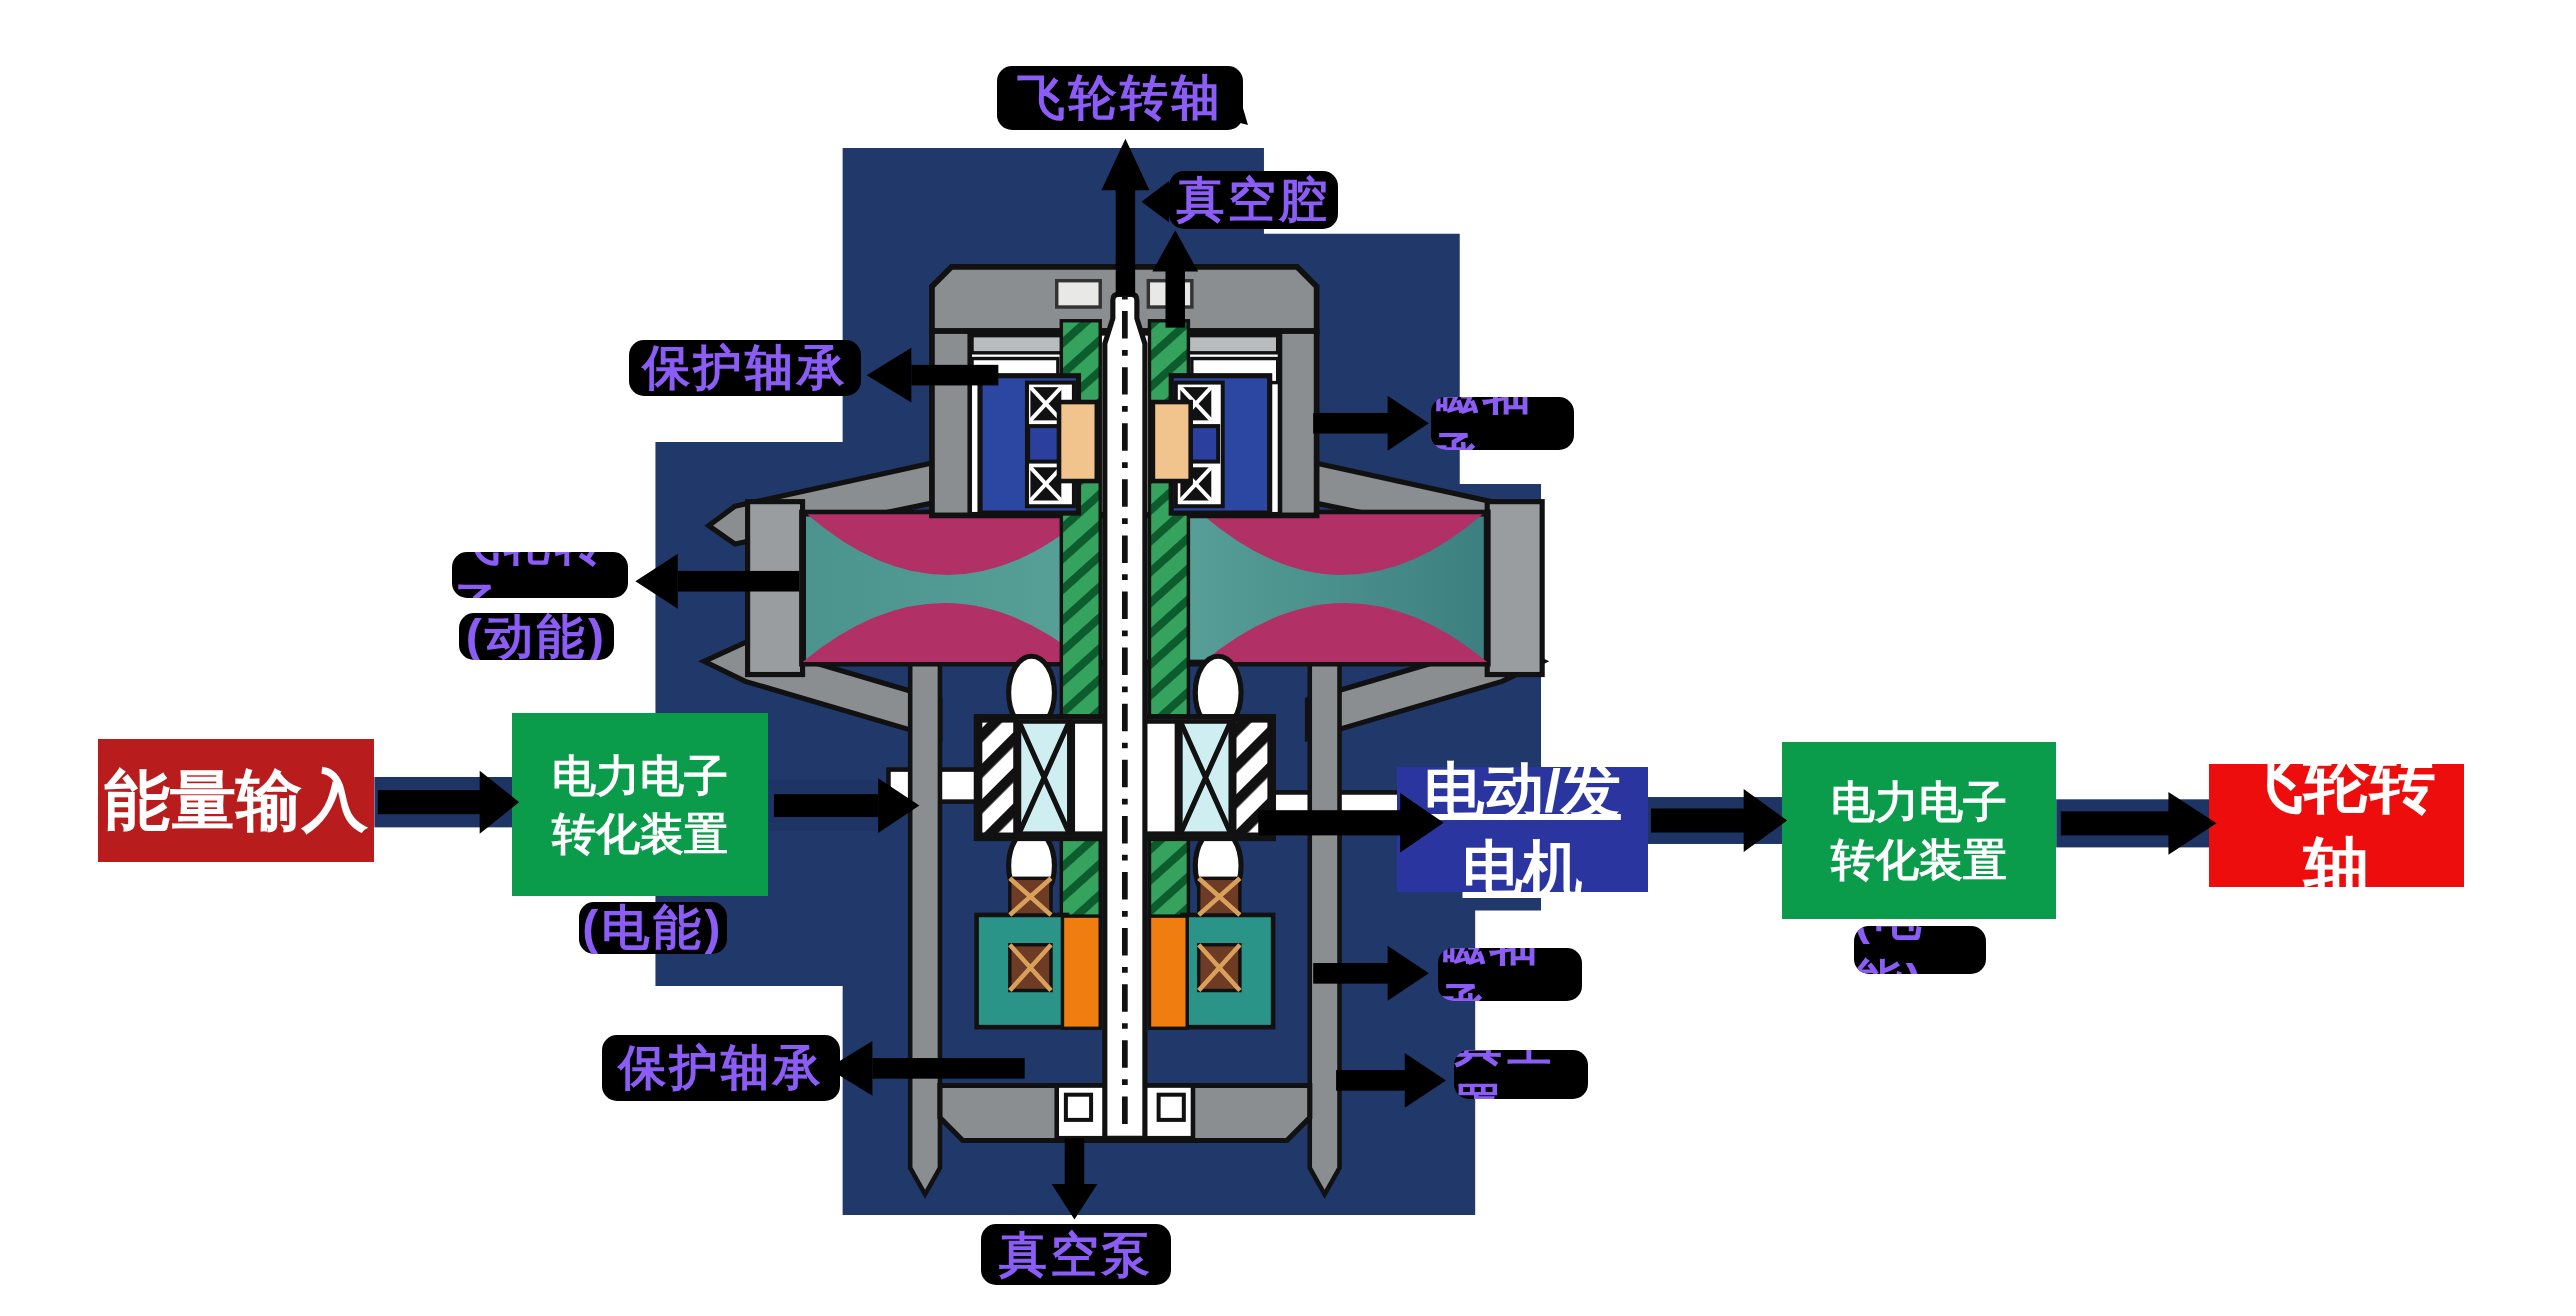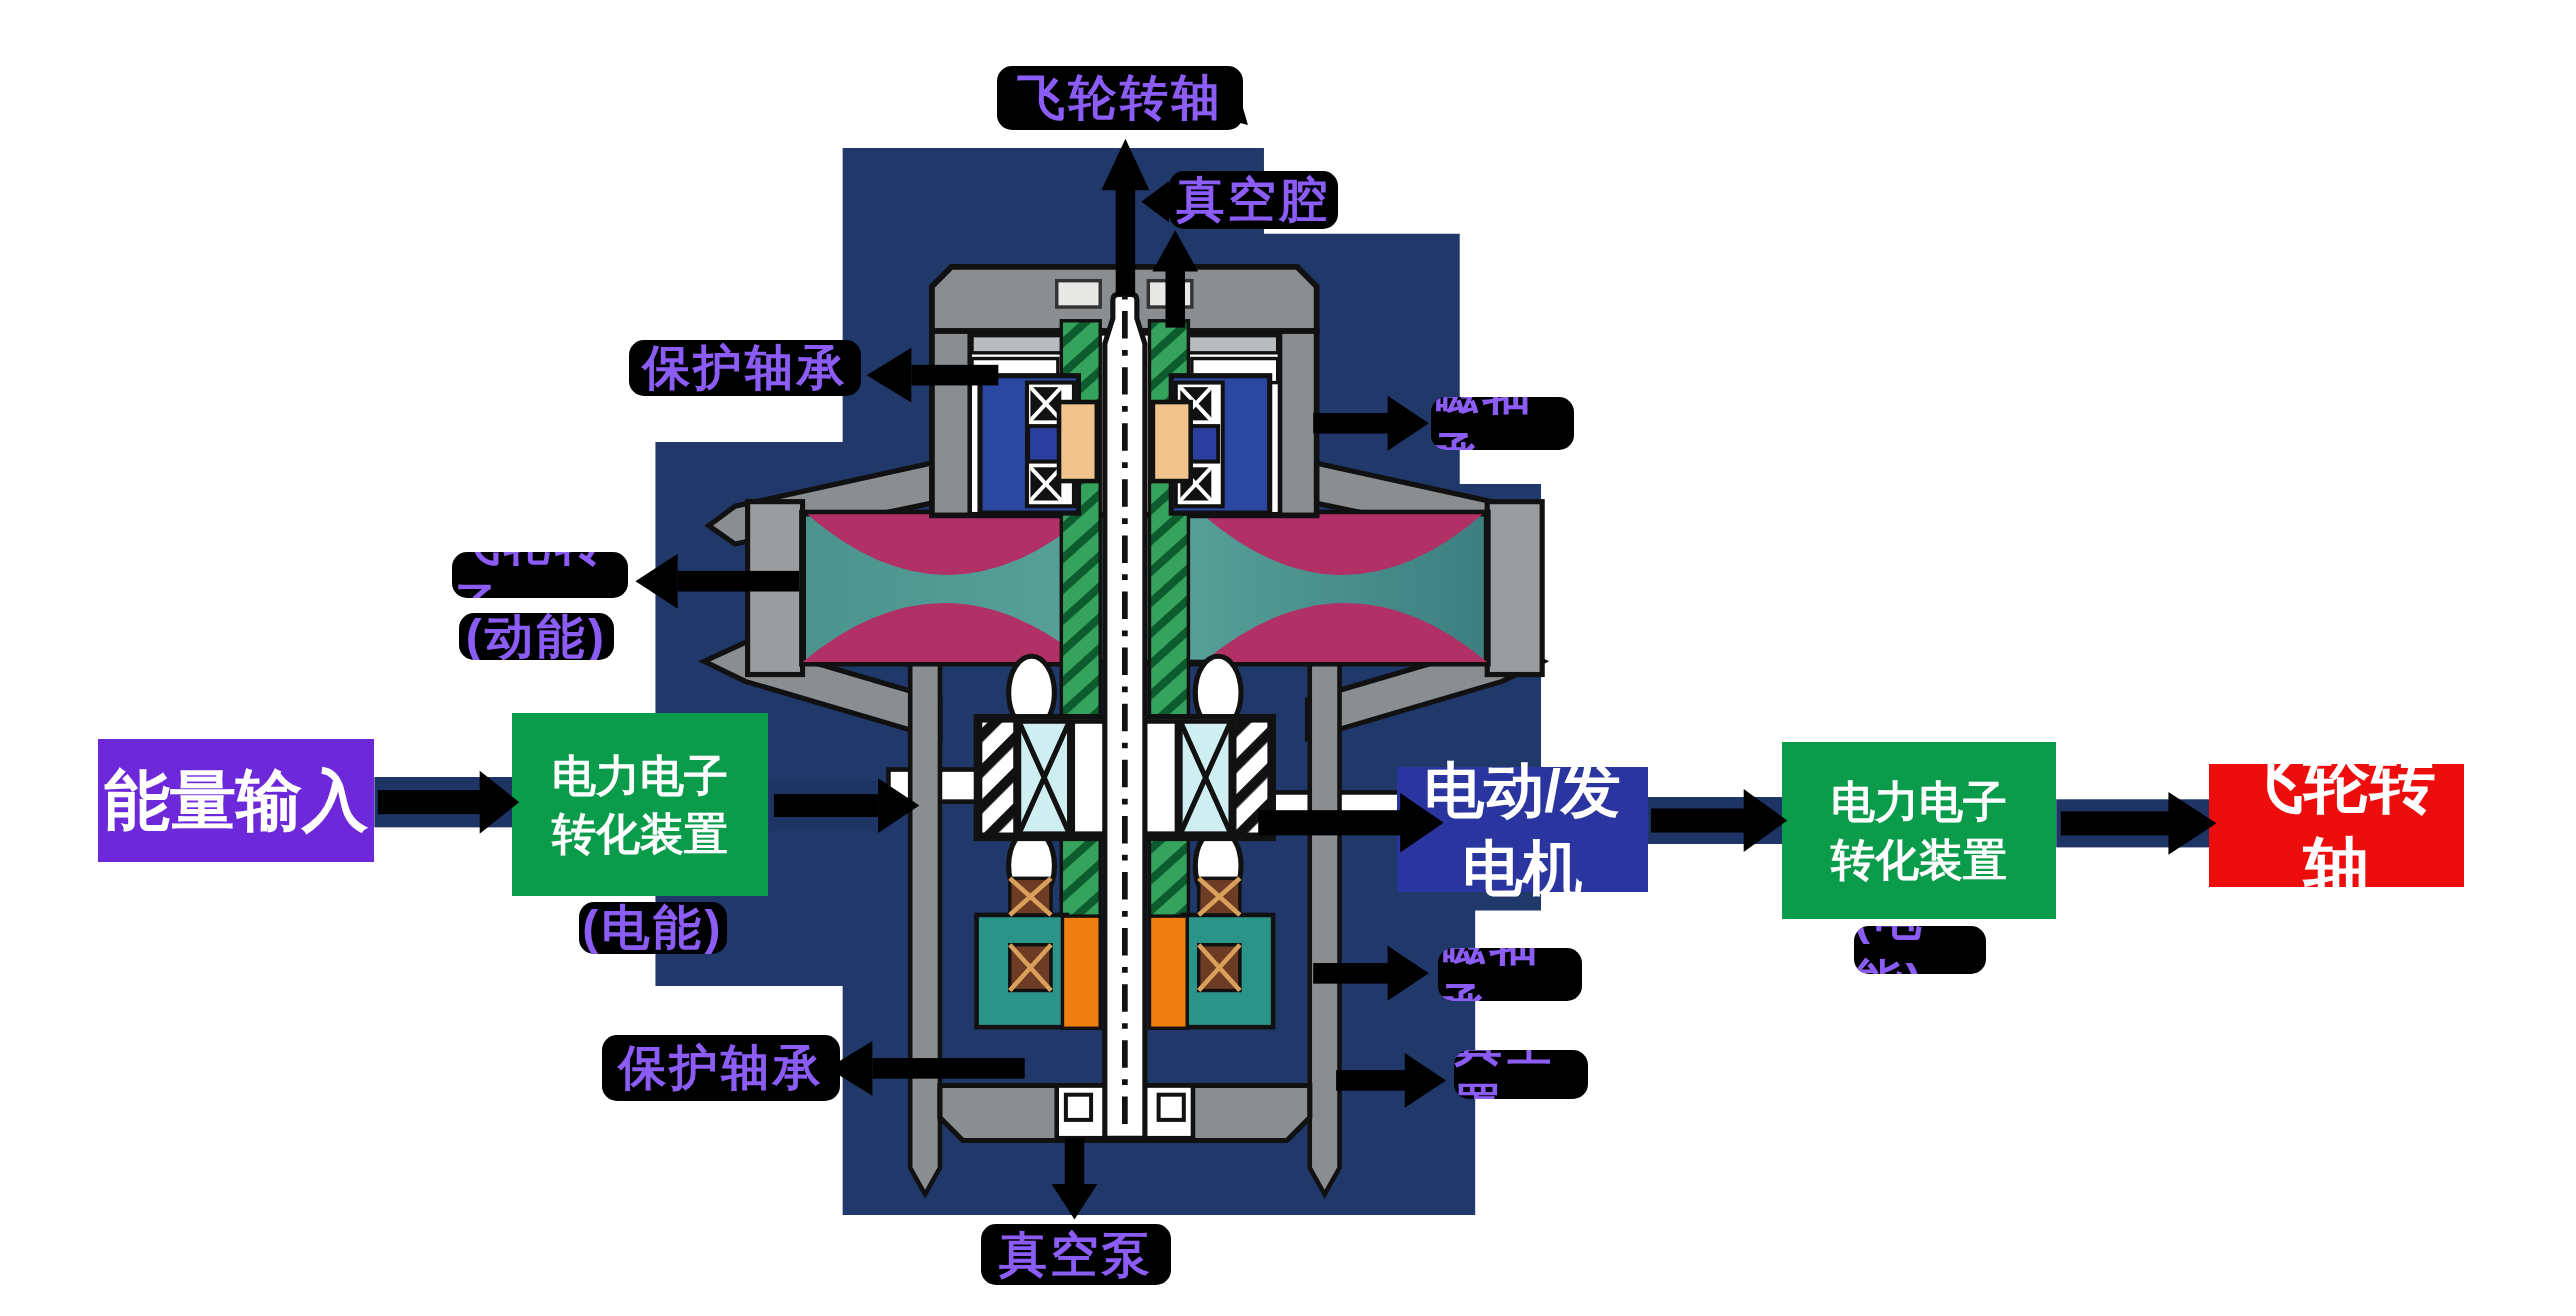--- a/index.html
+++ b/index.html
@@ -141,32 +141,32 @@
 
     <path fill="#ffffff" stroke="#111" stroke-width="9" d="M1930,1988 V600 L1944,556 V524 Q1944,514 1954,514 H1976 Q1986,514 1986,524 V556 L2000,600 V1988 Z"></path>
     <line x1="1965" y1="445" x2="1965" y2="1982" stroke="#111" stroke-width="10" stroke-dasharray="48 20 10 20"></line>
 
     <rect x="654" y="1357" width="242" height="88" fill="#1e3464"></rect>
     <rect x="1343" y="1363" width="200" height="88" fill="#1e3464"></rect>
     <rect x="2878" y="1392" width="238" height="82" fill="#1e3464"></rect>
     <rect x="3592" y="1396" width="270" height="84" fill="#1e3464"></rect>
   </svg>
 
-  <div class="box f115" style="left:98px;top:739px;width:276px;height:123px;background:#6d28d9;">
+  <div class="box f115" style="left:98px;top:739px;width:276px;height:123px;background:#b91c1c;">
     <span>能量输入</span>
   </div>
 
   <div class="box f98" style="left:512px;top:713px;width:256px;height:183px;background:#0a9b4b;">
     <span>
       <span class="ln">电力电子</span>
       <span class="ln">转化装置</span>
     </span>
   </div>
 
-  <div class="box f105" style="left:1397px;top:767px;width:251px;height:125px;background:#2b35a0;">
+  <div class="box f105" style="left:1397px;top:767px;width:251px;height:125px;background:#2b35a0;text-decoration:underline;">
     <span>电动/发电机</span>
   </div>
 
   <div class="box f98" style="left:1782px;top:742px;width:274px;height:177px;background:#0a9b4b;">
     <span>
       <span class="ln">电力电子</span>
       <span class="ln">转化装置</span>
     </span>
   </div>
 

